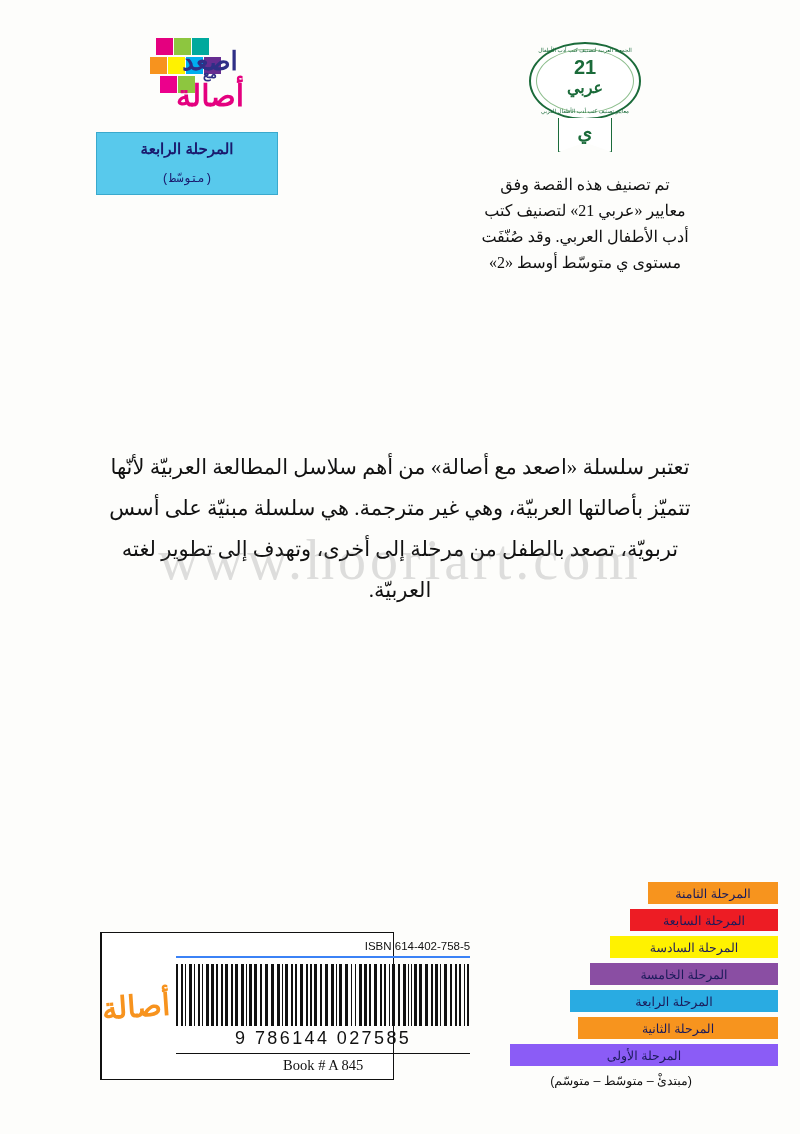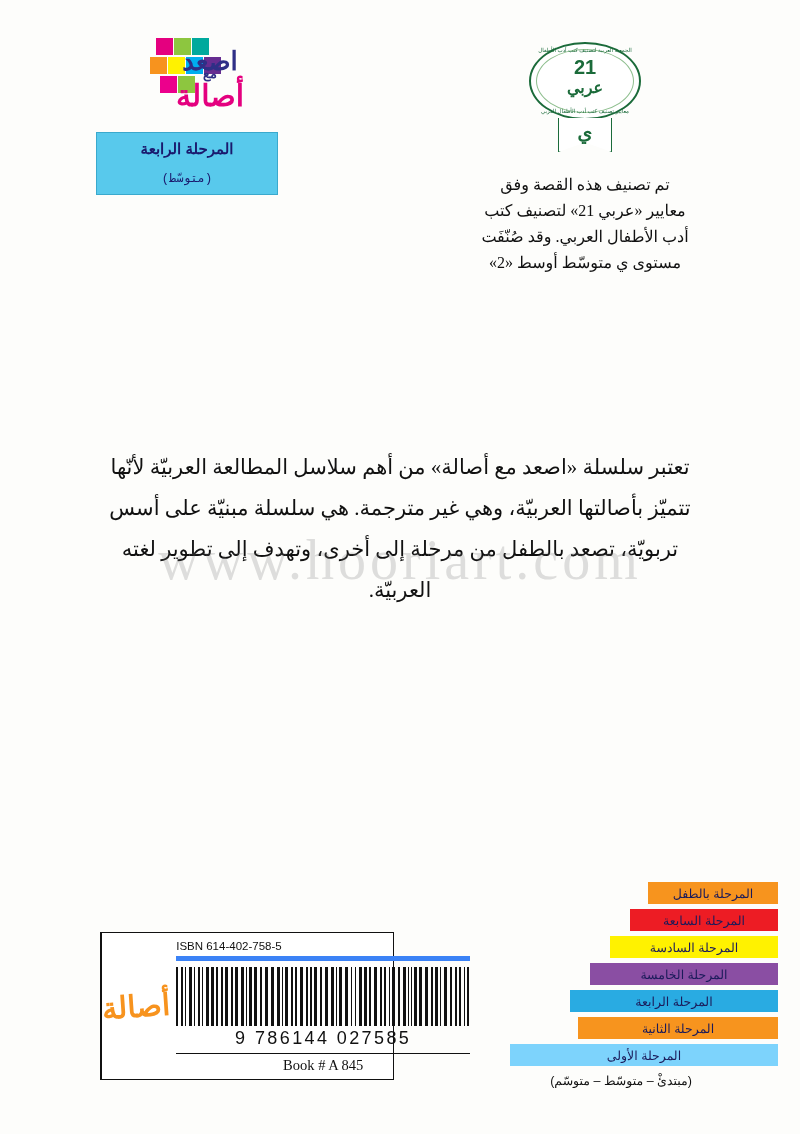--- a/index.html
+++ b/index.html
@@ -238,23 +238,23 @@
     flex: 1;
     padding: 7px 6px 5px;
     display: flex;
     flex-direction: column;
     align-items: center;
   }
   .isbn-top {
     font-family: "Liberation Sans", sans-serif;
     font-size: 11.5px;
     color: #111;
-    border-bottom: 5px solid #3b82f6;
+    border-bottom: 2px solid #3b82f6;
     width: 100%;
-    text-align: left;
+    text-align: right;
     padding-bottom: 4px;
   }
   .bars {
     margin-top: 6px;
     height: 64px;
     display: flex;
     align-items: flex-end;
     gap: 1px;
     direction: ltr;
   }
@@ -319,21 +319,21 @@
   <div class="seal-caption">تم تصنيف هذه القصة وفق معايير «عربي 21» لتصنيف كتب أدب الأطفال العربي. وقد صُنّفَت مستوى ي متوسّط أوسط «2»</div>
 </div>
 
 <div class="blurb">تعتبر سلسلة «اصعد مع أصالة» من أهم سلاسل المطالعة العربيّة لأنّها تتميّز بأصالتها العربيّة، وهي غير مترجمة. هي سلسلة مبنيّة على أسس تربويّة، تصعد بالطفل من مرحلة إلى أخرى، وتهدف إلى تطوير لغته العربيّة.</div>
 
 <div class="watermark">www.hooriart.com</div>
 
 <div class="ladder">
   <div class="ladder-row">
     <div class="bar" style="width:130px;background:#f7941e;">
-      <span>المرحلة بالطفل</span>
+      <span>المرحلة الثامنة</span>
     </div>
   </div>
   <div class="ladder-row">
     <div class="bar" style="width:148px;background:#ed1c24;">
       <span>المرحلة السابعة</span>
     </div>
   </div>
   <div class="ladder-row">
     <div class="bar" style="width:168px;background:#fff200;">
       <span>المرحلة السادسة</span>
@@ -348,21 +348,21 @@
     <div class="bar" style="width:208px;background:#29abe2;">
       <span>المرحلة الرابعة</span>
     </div>
   </div>
   <div class="ladder-row">
     <div class="bar" style="width:200px;background:#f7941e;">
       <span>المرحلة الثانية</span>
     </div>
   </div>
   <div class="ladder-row">
-    <div class="bar" style="width:268px;background:#7dd3fc;align-items:center;">
+    <div class="bar" style="width:268px;background:#8b5cf6;align-items:center;">
       <span>المرحلة الأولى</span>
     </div>
   </div>
   <div class="ladder-legend">(مبتدئْ – متوسّط – متوسّم)</div>
 </div>
 
 <div class="barcode-block">
   <div class="barcode-left">
     <span class="brand-mark">أصالة</span>
   </div>

